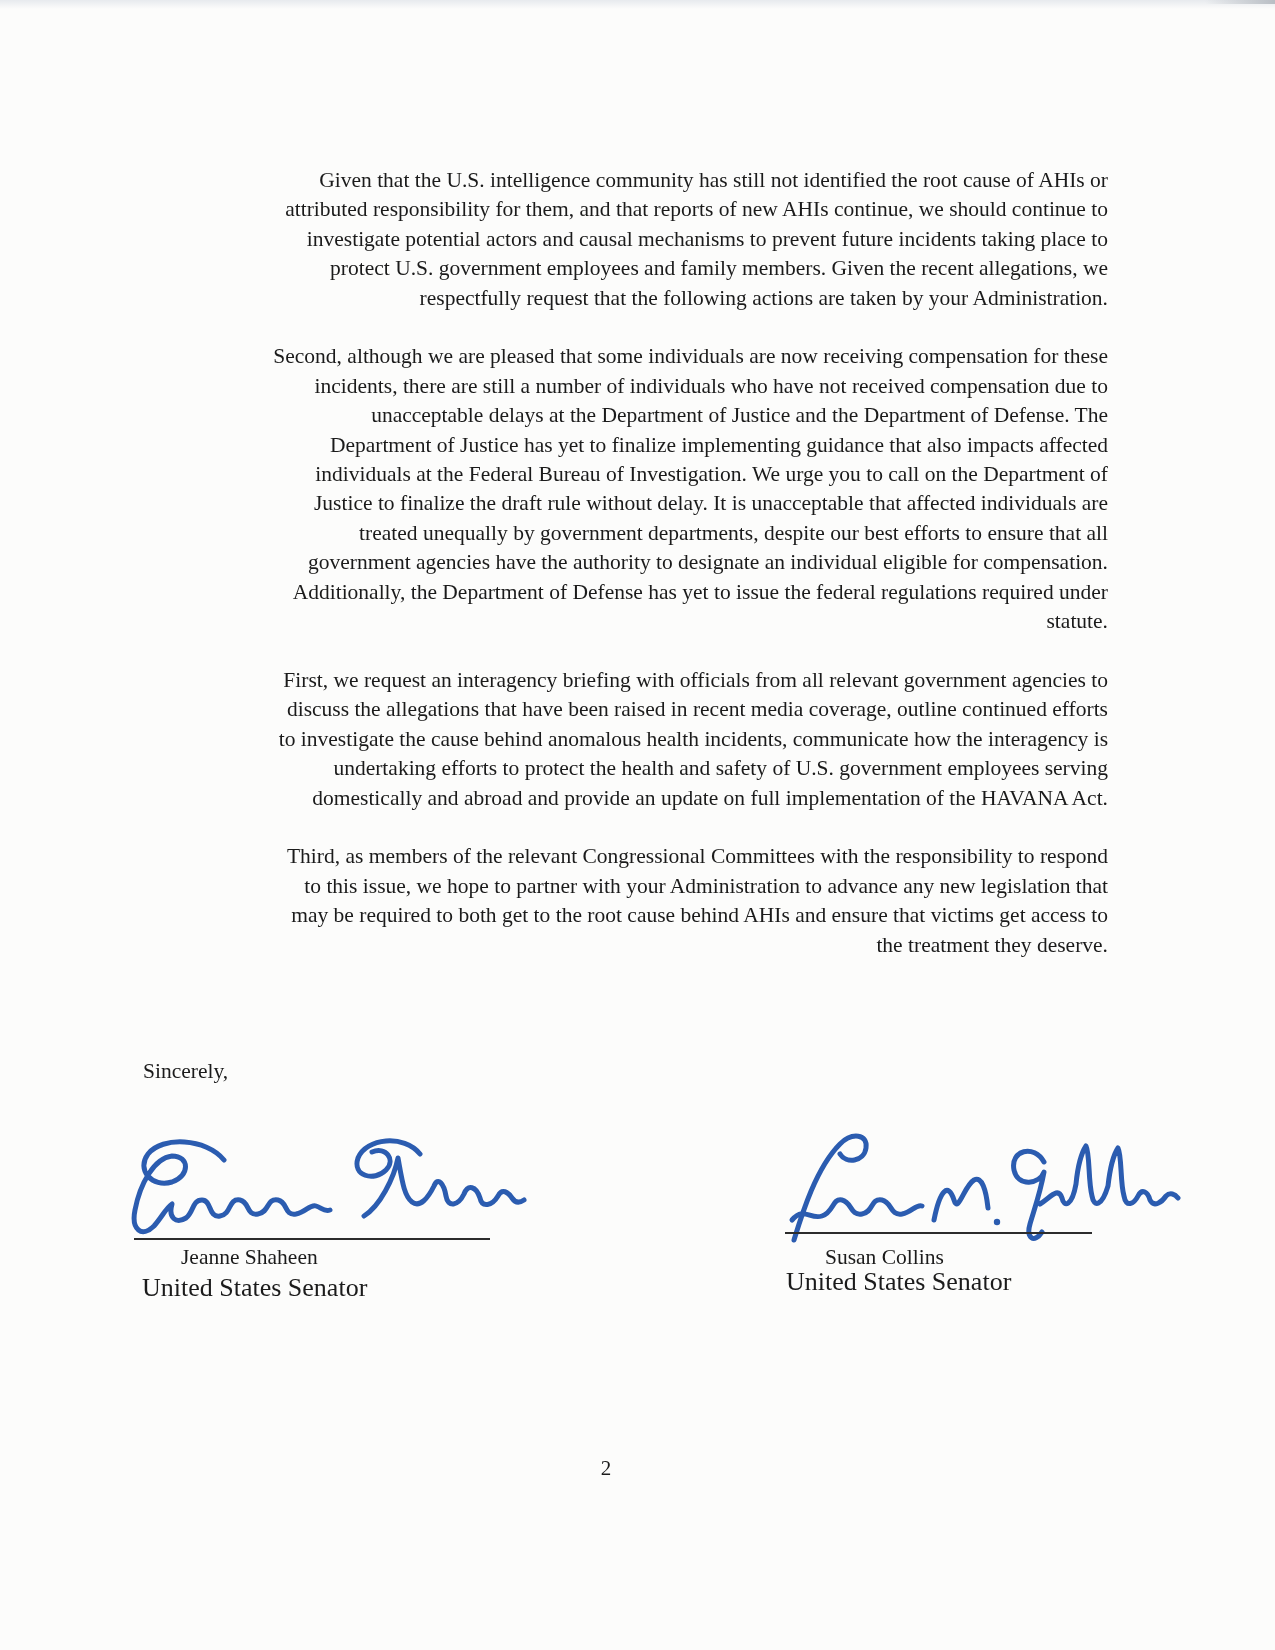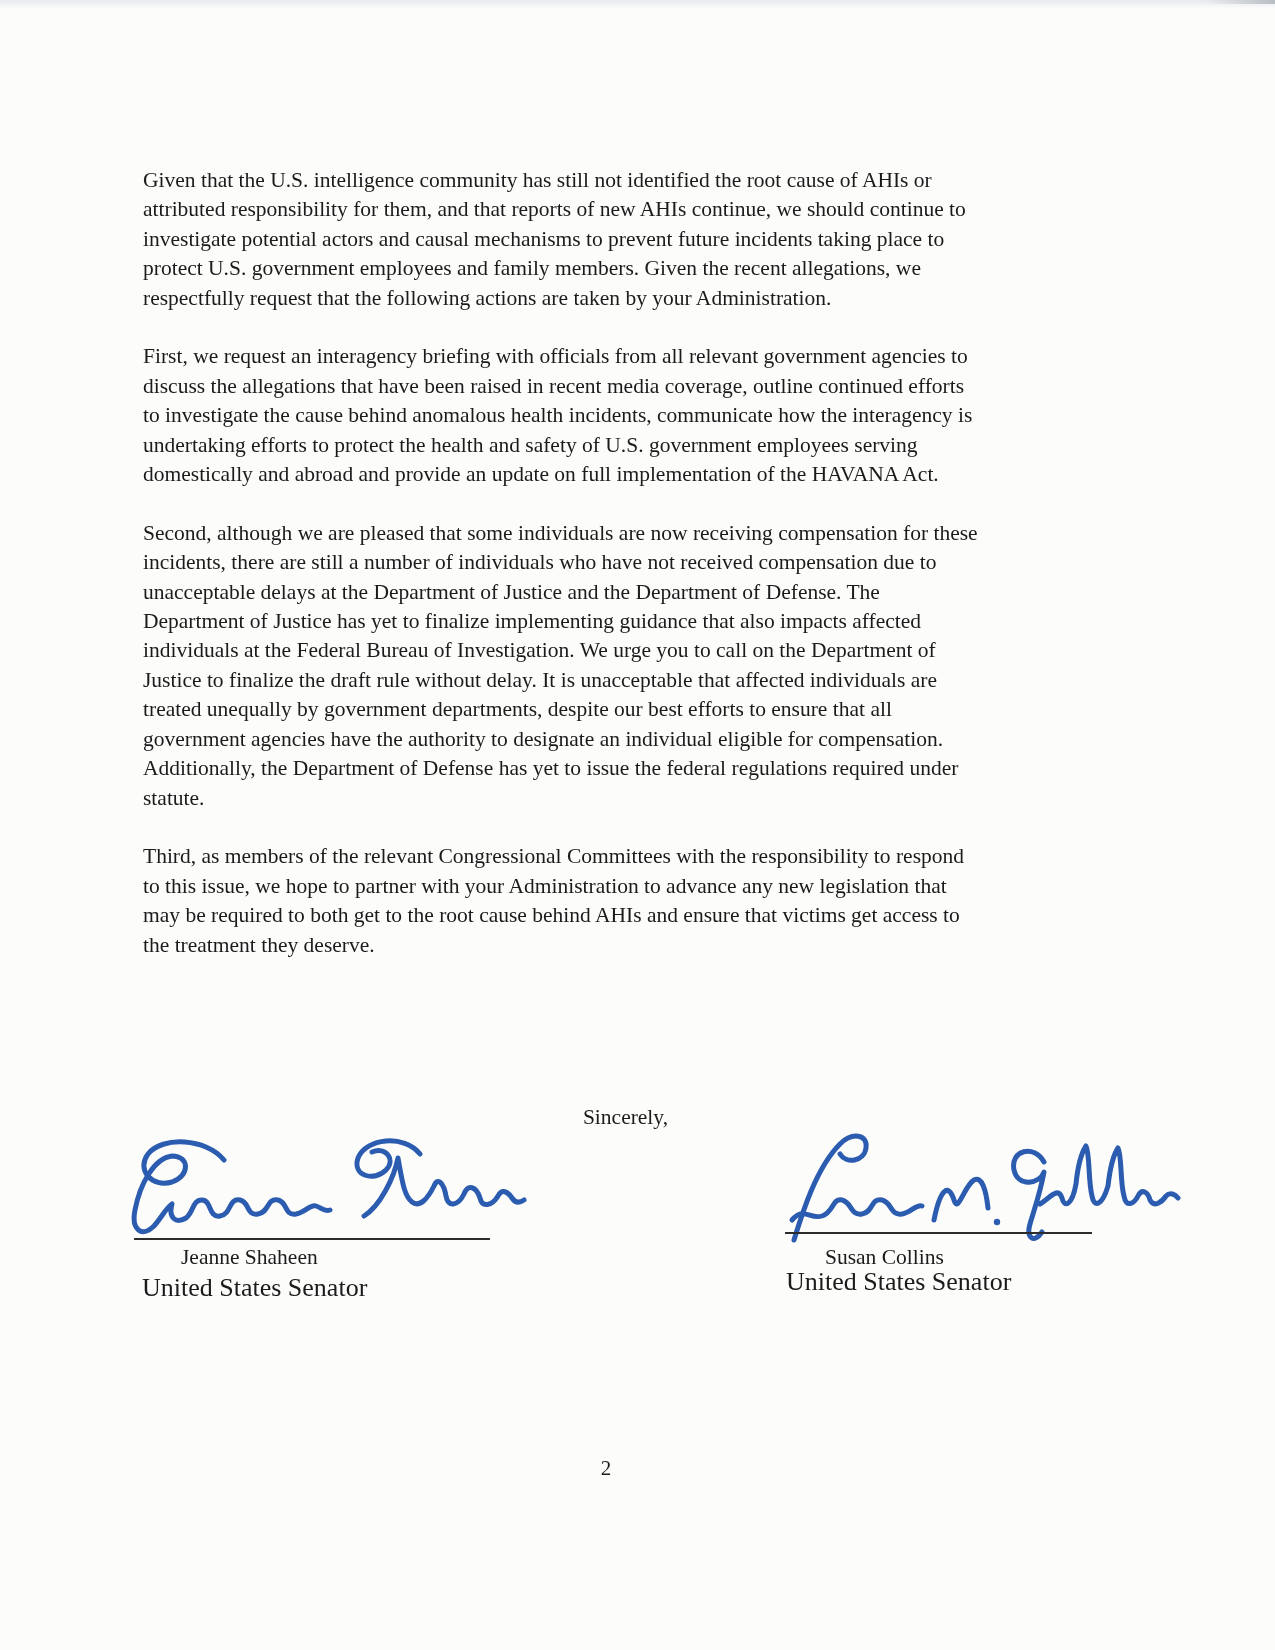--- a/index.html
+++ b/index.html
@@ -22,20 +22,21 @@
   }
   .letter-body{
     position:absolute;
     left:143px;top:166px;width:965px;
     font-size:21.5px;line-height:29.4px;
     text-align:left;
   }
   .para{
     white-space:pre-line;
     margin:0 0 29.4px 0;
+    text-align:right;
   }
   .closing{margin:0;}
   .sig-block{position:absolute;}
   .sig-block.left{left:128px;top:1132px;width:500px;height:180px;}
   .sig-block.right{left:782px;top:1128px;width:493px;height:184px;}
   .sig-svg{position:absolute;left:0;top:0;}
   .sig-svg path{fill:none;stroke:#2b5cb0;stroke-width:5;stroke-linecap:round;stroke-linejoin:round;}
   .sig-svg circle{fill:#2b5cb0;}
   .sig-line{position:absolute;height:2px;background:#2c2c2c;}
   .sig-block.left .sig-line{left:6px;top:106px;width:356px;}
@@ -58,42 +59,42 @@
   <div class="scan-edge"></div>
   <div class="scan-corner"></div>
 
   <div class="letter-body">
 
   <p class="para">Given that the U.S. intelligence community has still not identified the root cause of AHIs or
 attributed responsibility for them, and that reports of new AHIs continue, we should continue to
 investigate potential actors and causal mechanisms to prevent future incidents taking place to
 protect U.S. government employees and family members. Given the recent allegations, we
 respectfully request that the following actions are taken by your Administration.</p>
-      <p class="para">First, we request an interagency briefing with officials from all relevant government agencies to
-discuss the allegations that have been raised in recent media coverage, outline continued efforts
-to investigate the cause behind anomalous health incidents, communicate how the interagency is
-undertaking efforts to protect the health and safety of U.S. government employees serving
-domestically and abroad and provide an update on full implementation of the HAVANA Act.</p>
       <p class="para">Second, although we are pleased that some individuals are now receiving compensation for these
 incidents, there are still a number of individuals who have not received compensation due to
 unacceptable delays at the Department of Justice and the Department of Defense. The
 Department of Justice has yet to finalize implementing guidance that also impacts affected
 individuals at the Federal Bureau of Investigation. We urge you to call on the Department of
 Justice to finalize the draft rule without delay. It is unacceptable that affected individuals are
 treated unequally by government departments, despite our best efforts to ensure that all
 government agencies have the authority to designate an individual eligible for compensation.
 Additionally, the Department of Defense has yet to issue the federal regulations required under
 statute.</p>
+      <p class="para">First, we request an interagency briefing with officials from all relevant government agencies to
+discuss the allegations that have been raised in recent media coverage, outline continued efforts
+to investigate the cause behind anomalous health incidents, communicate how the interagency is
+undertaking efforts to protect the health and safety of U.S. government employees serving
+domestically and abroad and provide an update on full implementation of the HAVANA Act.</p>
       <p class="para">Third, as members of the relevant Congressional Committees with the responsibility to respond
 to this issue, we hope to partner with your Administration to advance any new legislation that
 may be required to both get to the root cause behind AHIs and ensure that victims get access to
 the treatment they deserve.</p>
     </div>
 
-  <p class="letter-body closing" style="top:1103px;text-align:center;">Sincerely,</p>
+  <p class="letter-body closing" style="top:1057px;">Sincerely,</p>
 
   <div class="sig-block left">
     <svg class="sig-svg" width="400" height="115" viewBox="0 0 400 115" aria-label="Jeanne Shaheen">
       <path d="M 96,28 C 78,6 34,4 20,22 C 8,38 24,56 44,50 C 62,44 62,24 44,24 C 26,26 12,52 7,78 C 3,98 14,106 26,94 C 34,85 38,76 44,72 C 40,86 48,92 58,86 C 66,80 64,68 74,68 C 84,68 80,86 92,84 C 104,82 100,66 112,68 C 122,70 118,84 130,82 C 142,80 138,66 150,68 C 160,70 156,84 168,82 C 178,80 182,72 188,74 C 194,76 196,80 202,78"></path>
       <path d="M 292,22 C 276,2 238,6 230,26 C 224,44 246,50 258,38 C 268,28 258,14 244,20 M 236,84 C 252,74 266,46 270,26 C 274,48 276,64 284,70 C 292,76 300,66 306,54 C 310,44 316,52 318,64 C 320,76 330,74 336,62 C 340,52 348,54 352,66 C 354,76 364,74 370,64 C 374,56 380,60 384,66 C 388,72 393,70 396,68"></path>
     </svg>
     <div class="sig-line"></div>
     <div class="sig-name">Jeanne Shaheen</div>
     <div class="sig-title">United States Senator</div>
   </div>

